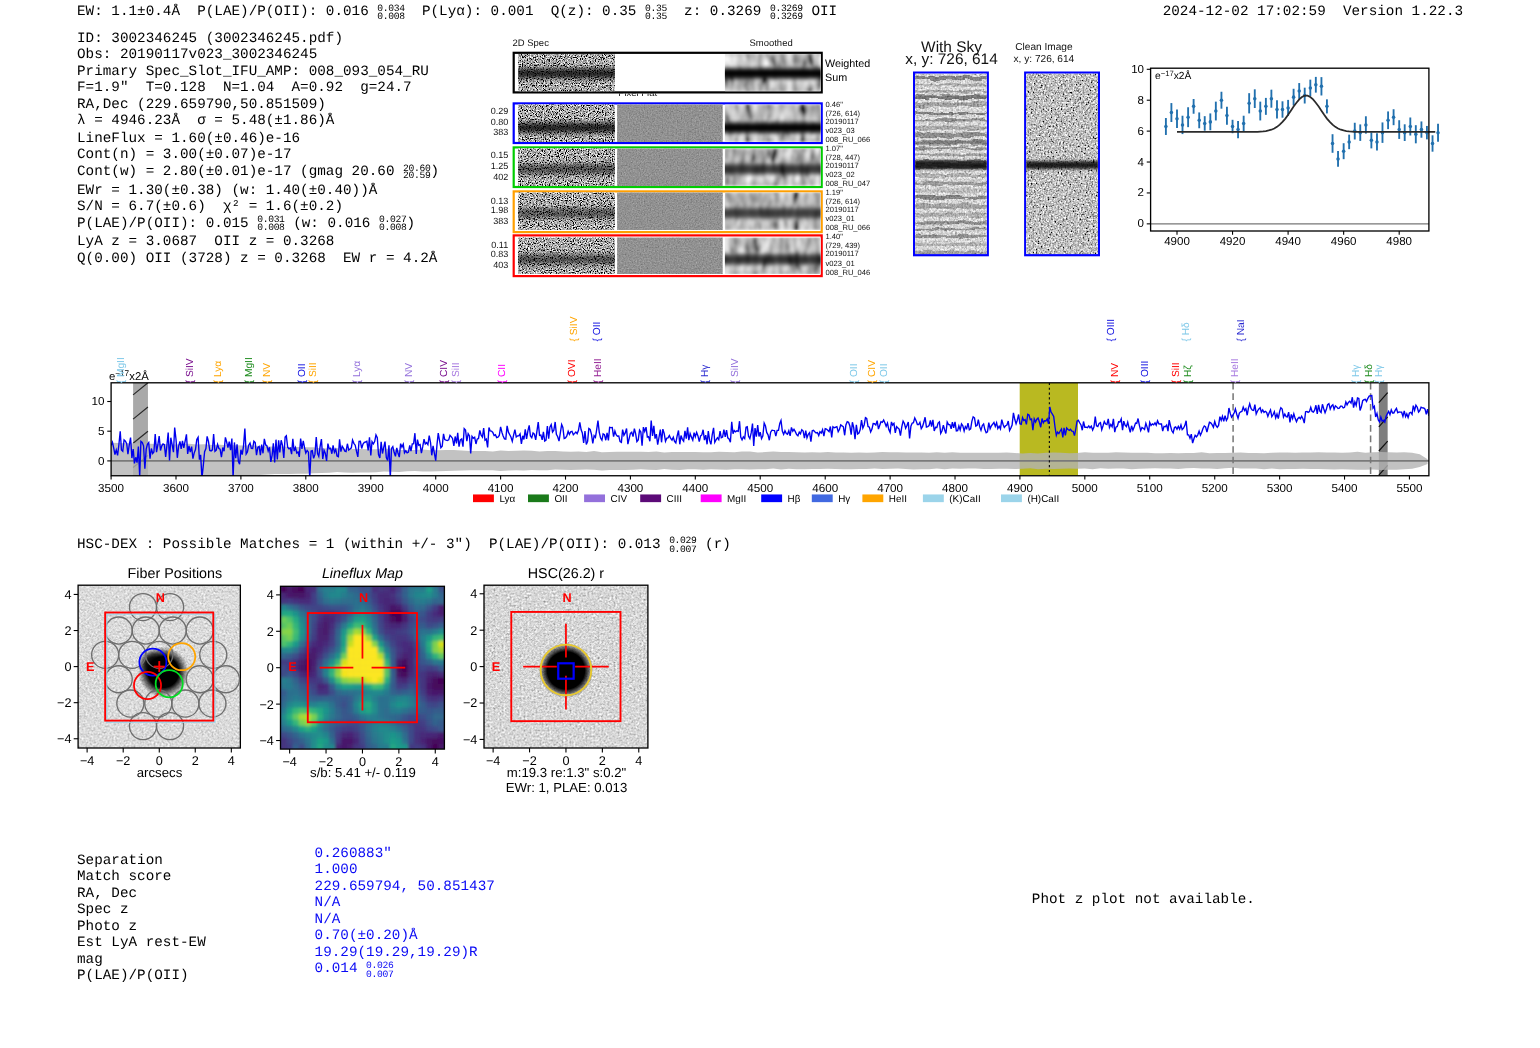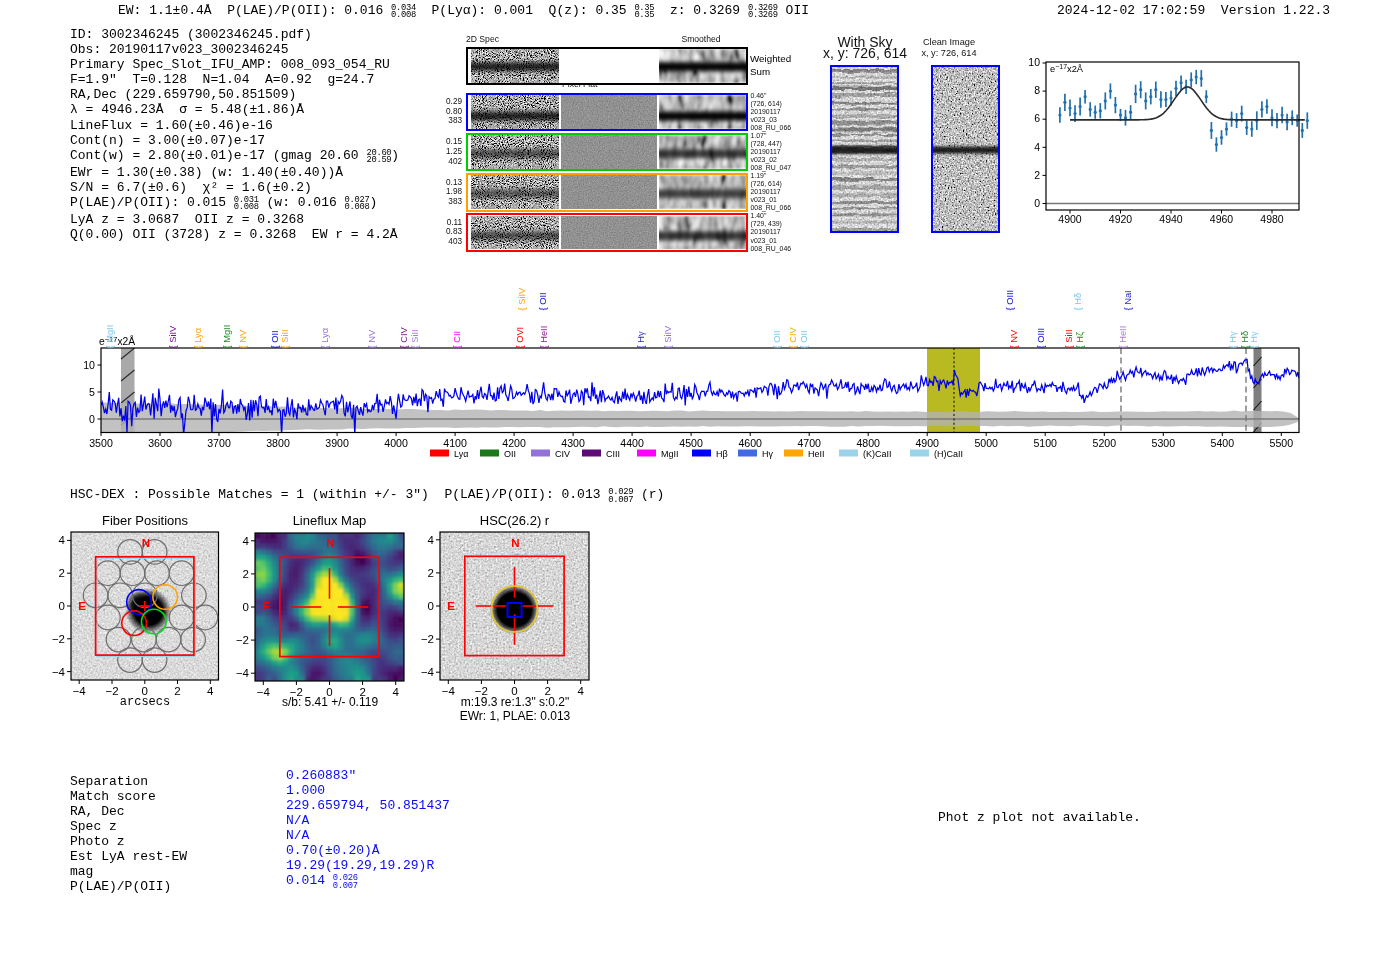--- a/index.html
+++ b/index.html
@@ -14,21 +14,21 @@
 .tl{font-size:10.6px;fill:#000;}
 .il{font-size:10.5px;fill:#000;}
 .pl{font-size:11.5px;fill:#000;}
 .lg{font-size:9px;fill:#000;}
 .ne{font-size:11.5px;fill:red;font-weight:bold;}
 .fib{fill:none;stroke:#6e6e6e;stroke-width:1.2;}
 .ptitle{font-size:13px;color:#000;text-align:center;}
 .pxl{font-size:12px;color:#000;text-align:center;}
 </style></head><body>
 
-<div class="abs mono" style="left:70px;top:2.5px;margin-left:48px;">EW: 1.1±0.4Å  P(LAE)/P(OII): 0.016 <span class="stk">0.034<br>0.008</span>  P(Lyα): 0.001  Q(z): 0.35 <span class="stk">0.35<br>0.35</span>  z: 0.3269 <span class="stk">0.3269<br>0.3269</span> OII</div>
+<div class="abs mono" style="left:70px;top:2.5px;">EW: 1.1±0.4Å  P(LAE)/P(OII): 0.016 <span class="stk">0.034<br>0.008</span>  P(Lyα): 0.001  Q(z): 0.35 <span class="stk">0.35<br>0.35</span>  z: 0.3269 <span class="stk">0.3269<br>0.3269</span> OII</div>
 <div class="abs mono" style="left:1057px;top:2.5px;">2024-12-02 17:02:59  Version 1.22.3</div>
 
 <div class="abs mono" style="left:70px;top:27px;font-family:Liberation Mono, monospace;">ID: 3002346245 (3002346245.pdf)
 Obs: 20190117v023_3002346245
 Primary Spec_Slot_IFU_AMP: 008_093_054_RU
 F=1.9"  T=0.128  N=1.04  A=0.92  g=24.7
 RA,Dec (229.659790,50.851509)
 λ = 4946.23Å  σ = 5.48(±1.86)Å
 LineFlux = 1.60(±0.46)e-16
 Cont(n) = 3.00(±0.07)e-17
@@ -1571,19 +1571,19 @@
     <circle cx="514.5" cy="609.0" r="23" fill="none" stroke="#e8c92e" stroke-width="1.7"></circle>
     <rect x="507.5" y="603.0" width="14" height="14" fill="none" stroke="#0000ff" stroke-width="2"></rect>
     <text x="145.8" y="547" class="ne" text-anchor="middle">N</text>
     <text x="330.5" y="547" class="ne" text-anchor="middle">N</text>
     <text x="515.5" y="547" class="ne" text-anchor="middle">N</text>
     <text x="82.0" y="610" class="ne" text-anchor="middle">E</text>
     <text x="266.0" y="610" class="ne" text-anchor="middle">E</text>
     <text x="451.0" y="610" class="ne" text-anchor="middle">E</text>
 </svg>
 
-<div class="abs ptitle" style="left:71px;top:513px;width:148px;">Fiber Positions</div>
-<div class="abs ptitle" style="left:255px;top:513px;width:149px;">Lineflux Map</div>
+<div class="abs ptitle" style="left:85px;top:513px;width:148px;">Fiber Positions</div>
+<div class="abs ptitle" style="left:255px;top:513px;width:149px;font-style:italic;">Lineflux Map</div>
 <div class="abs ptitle" style="left:440px;top:513px;width:149px;">HSC(26.2) r</div>
-<div class="abs pxl" style="left:71px;top:695px;width:148px;font-family:Liberation Mono, monospace;">arcsecs</div>
+<div class="abs pxl" style="left:71px;top:695px;width:148px;">arcsecs</div>
 <div class="abs pxl" style="left:245px;top:695px;width:170px;">s/b: 5.41 +/- 0.119</div>
 <div class="abs pxl" style="left:420px;top:695px;width:190px;">m:19.3 re:1.3" s:0.2"</div>
 <div class="abs pxl" style="left:420px;top:709px;width:190px;">EWr: 1, PLAE: 0.013</div>
 
 </body></html>

